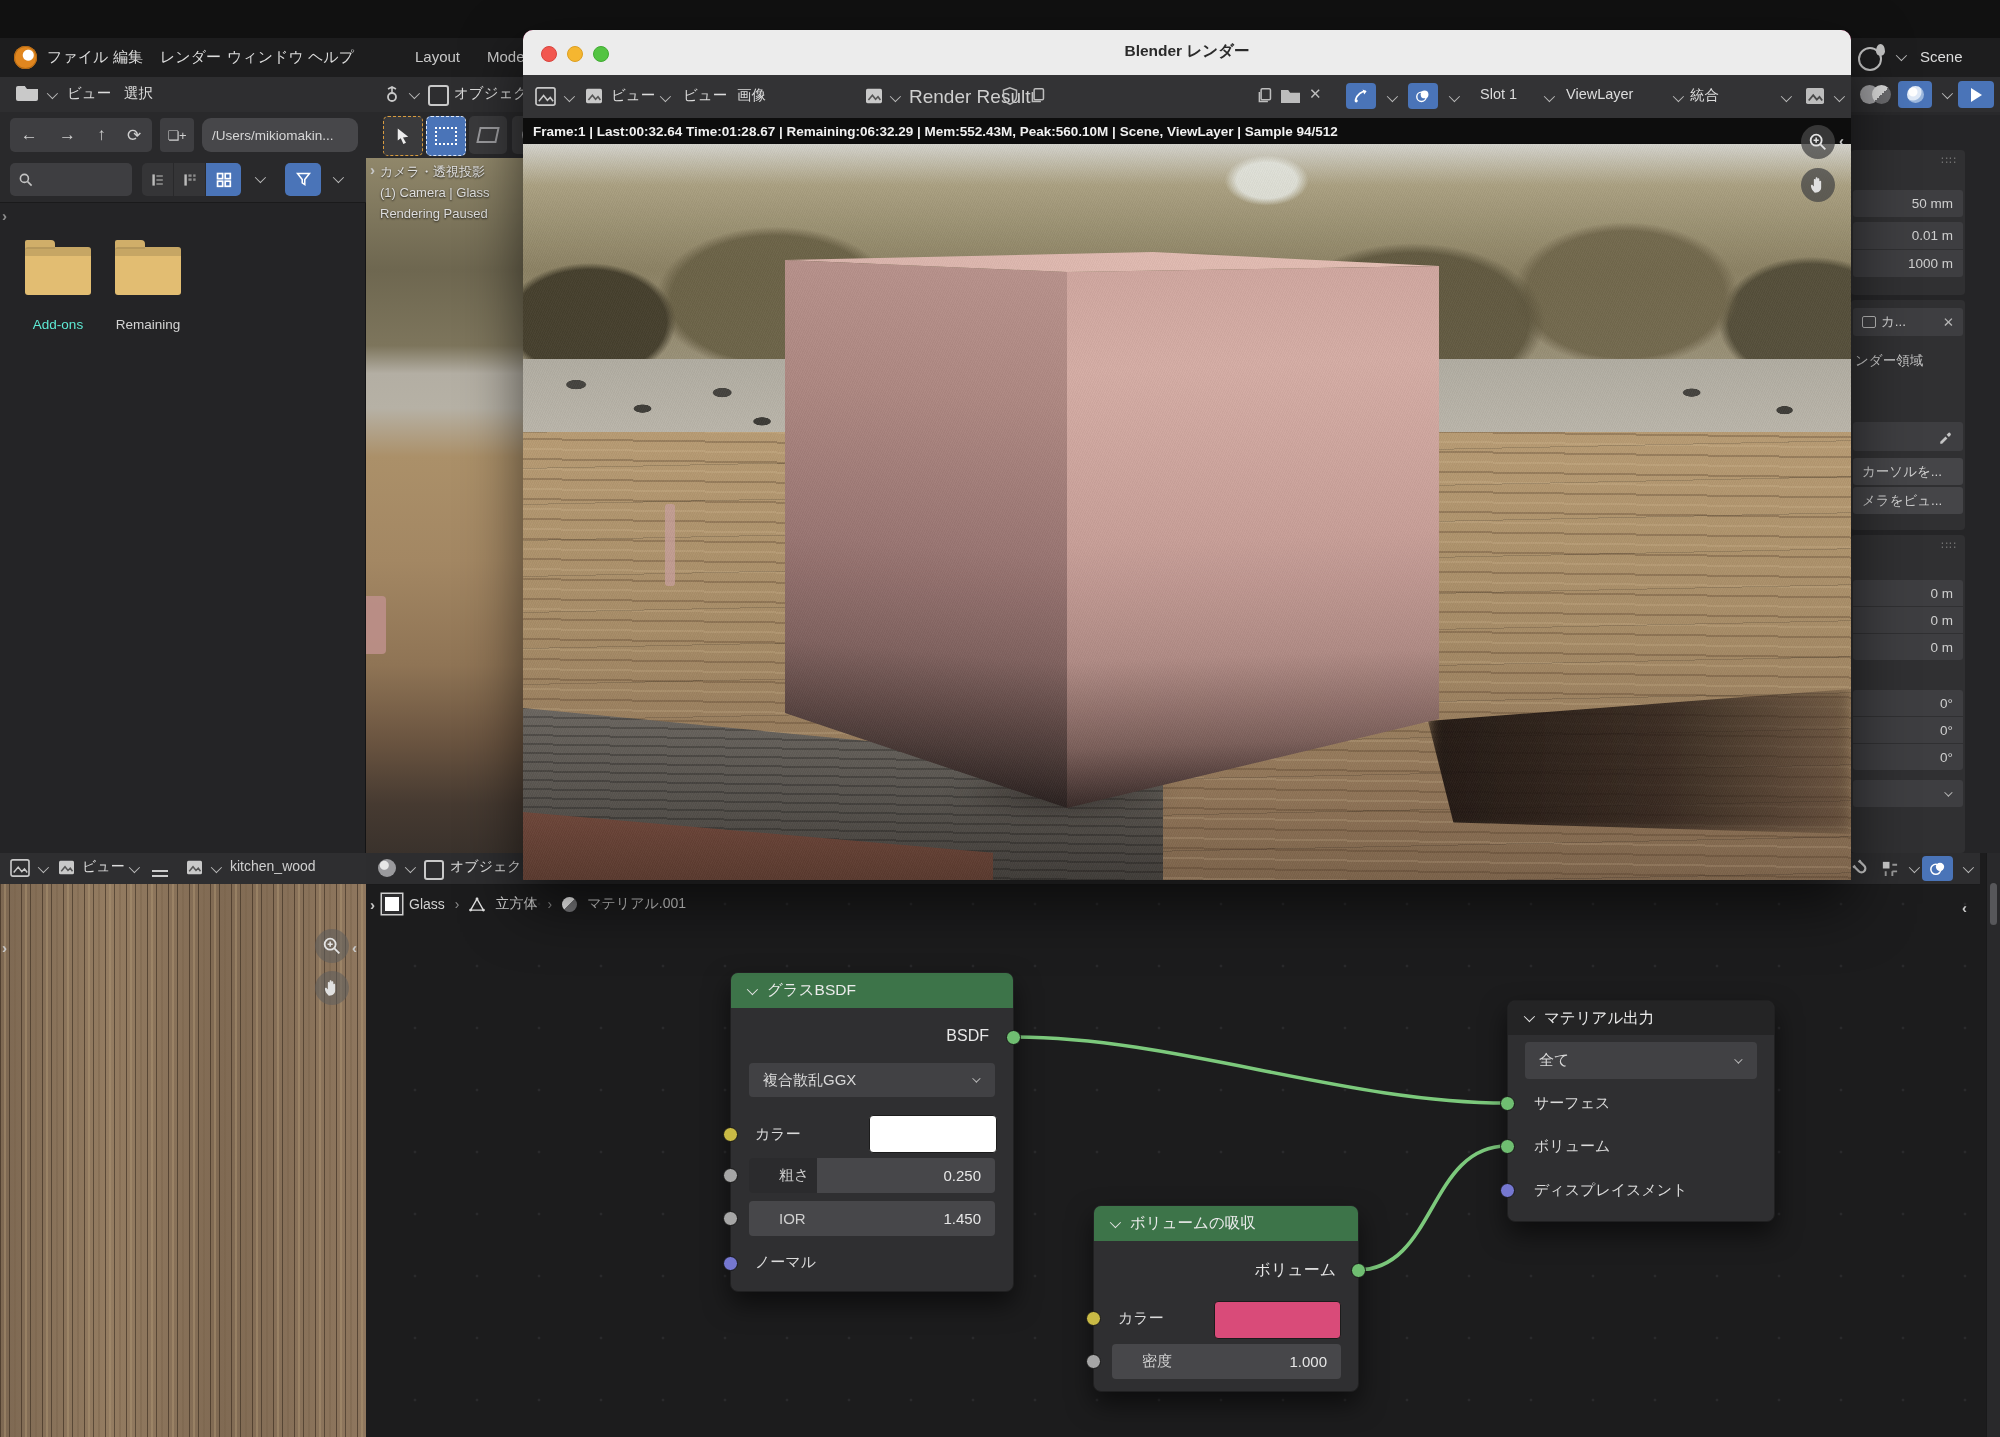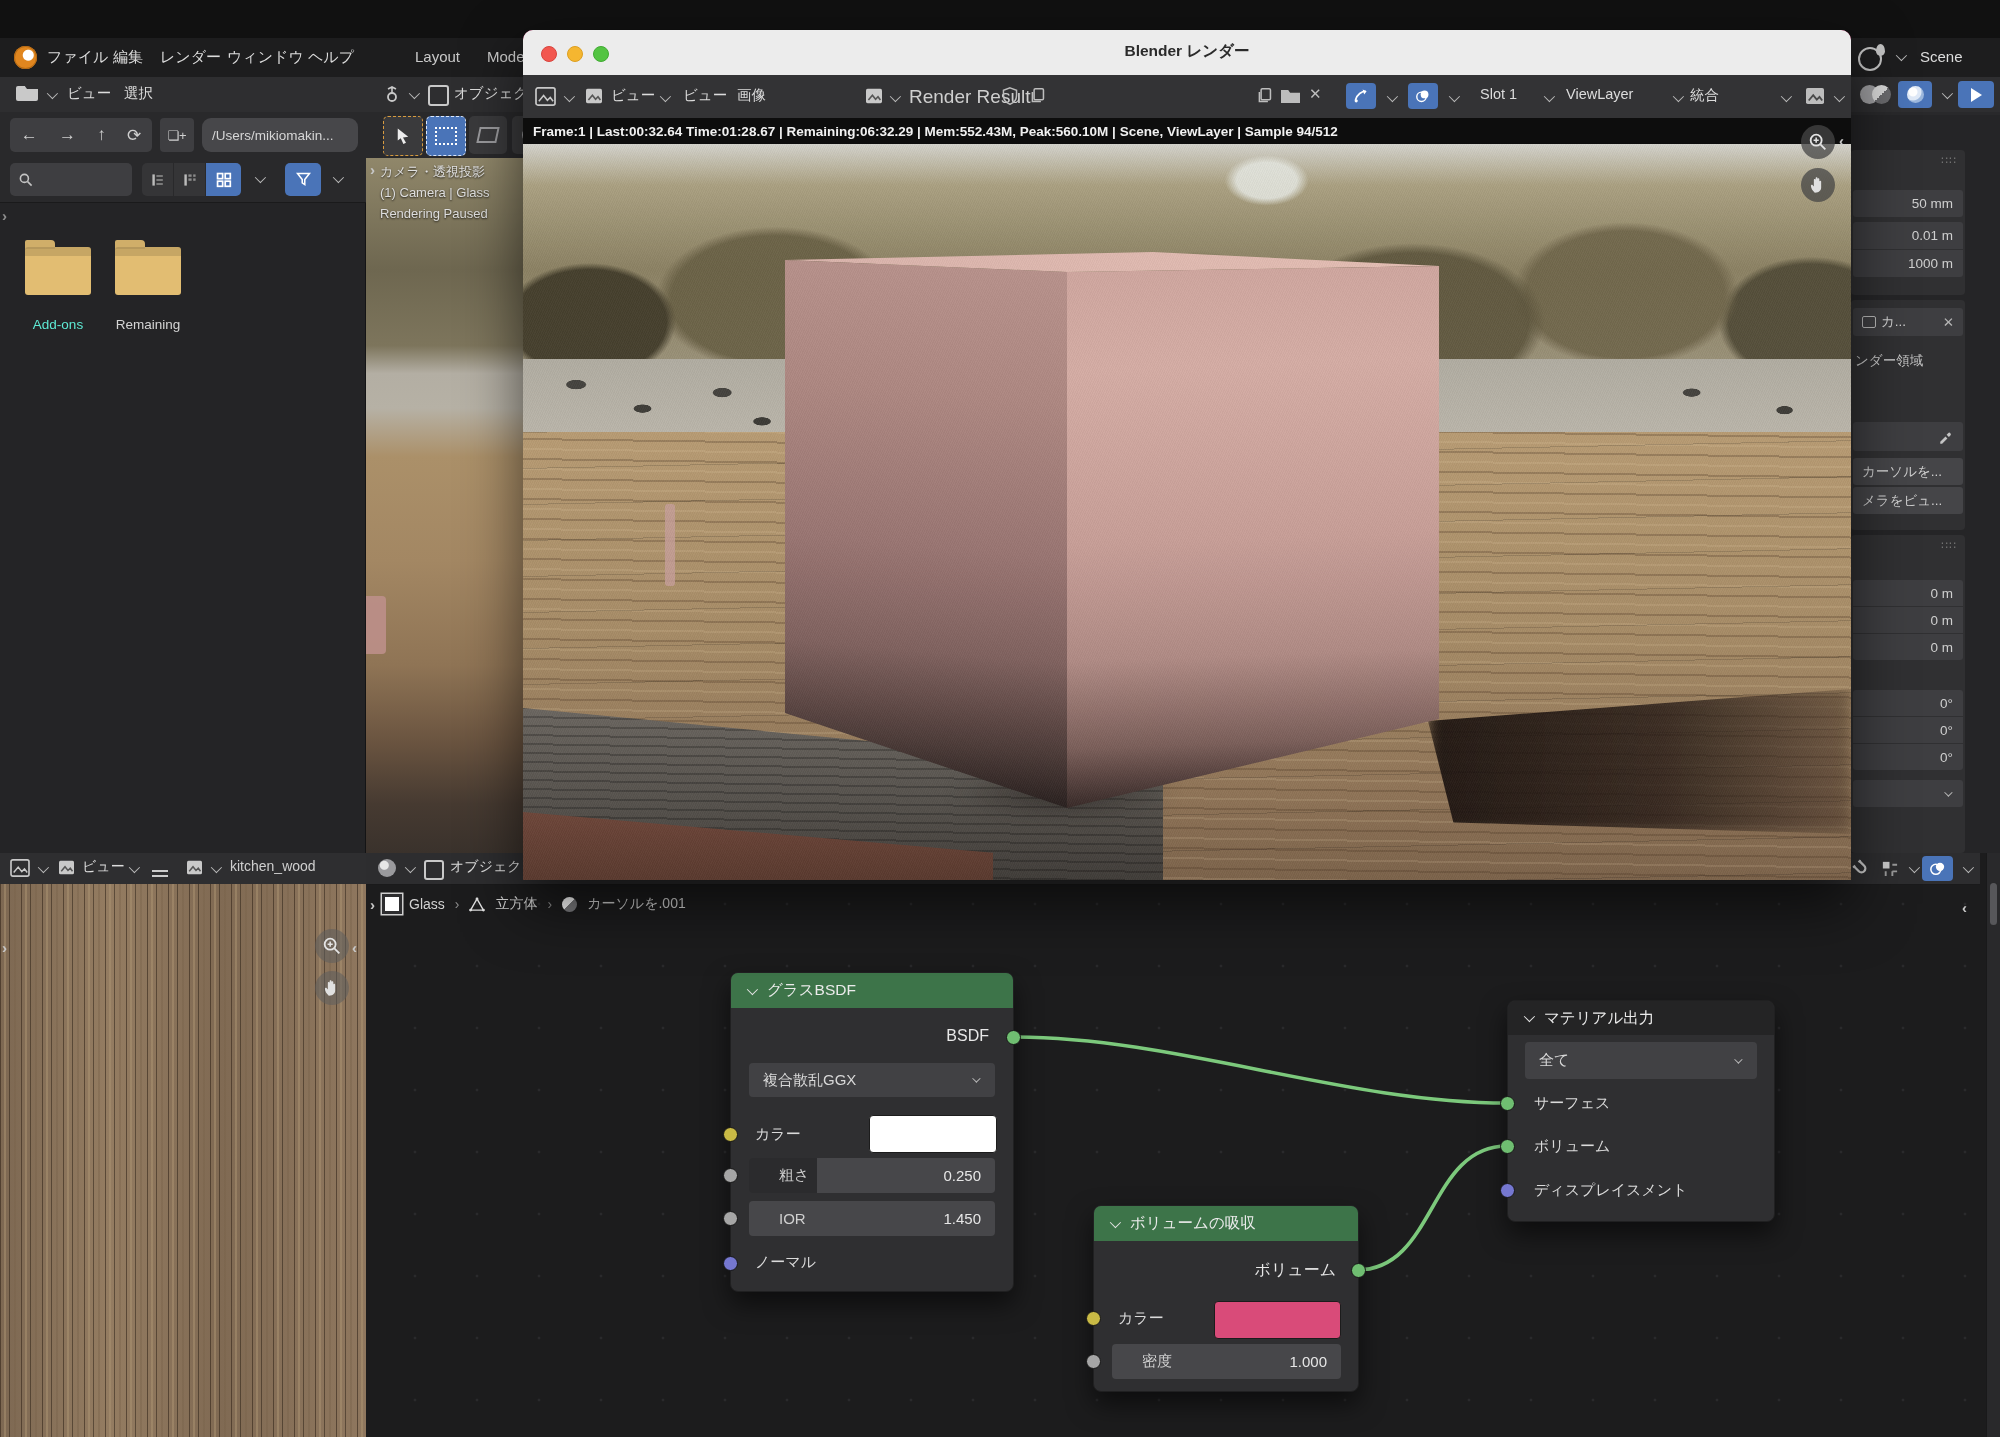--- a/index.html
+++ b/index.html
@@ -327,21 +327,21 @@
       <span style="color:#8e8e8e;">›</span>
       <svg width="16" height="15" viewBox="0 0 20 18">
           <path d="M10 2L18 16H2Z" fill="none" stroke="#e0e0e0" stroke-width="1.7"></path>
           <circle cx="10" cy="2" r="1.8" fill="#e0e0e0"></circle>
           <circle cx="2" cy="16" r="1.8" fill="#e0e0e0"></circle>
           <circle cx="18" cy="16" r="1.8" fill="#e0e0e0"></circle>
         </svg>
       <span>立方体</span>
       <span style="color:#8e8e8e;">›</span>
       <span style="width:15px;height:15px;border-radius:50%;background:linear-gradient(135deg,#fff 50%,#7c7c7f 50%);display:inline-block;"></span>
-      <span>カーソルを.001</span>
+      <span>マテリアル.001</span>
     </div>
 
     <svg class="abs" style="left:0;top:0;width:1634px;height:584px;pointer-events:none;" viewBox="0 0 1634 584">
       <path d="M648,184 C810,184 978,250 1141,250" fill="none" style="stroke:var(--link,#7cc97c);" stroke-width="3.6" stroke-linecap="round"></path>
       <path d="M991,417 C1070,417 1062,293 1141,293" fill="none" style="stroke:var(--link,#7cc97c);" stroke-width="3.6" stroke-linecap="round"></path>
     </svg>
 
     <div class="node" style="left:364px;top:119px;width:282px;height:318px;">
       <div class="nhead green">
           <span class="cv"></span>

